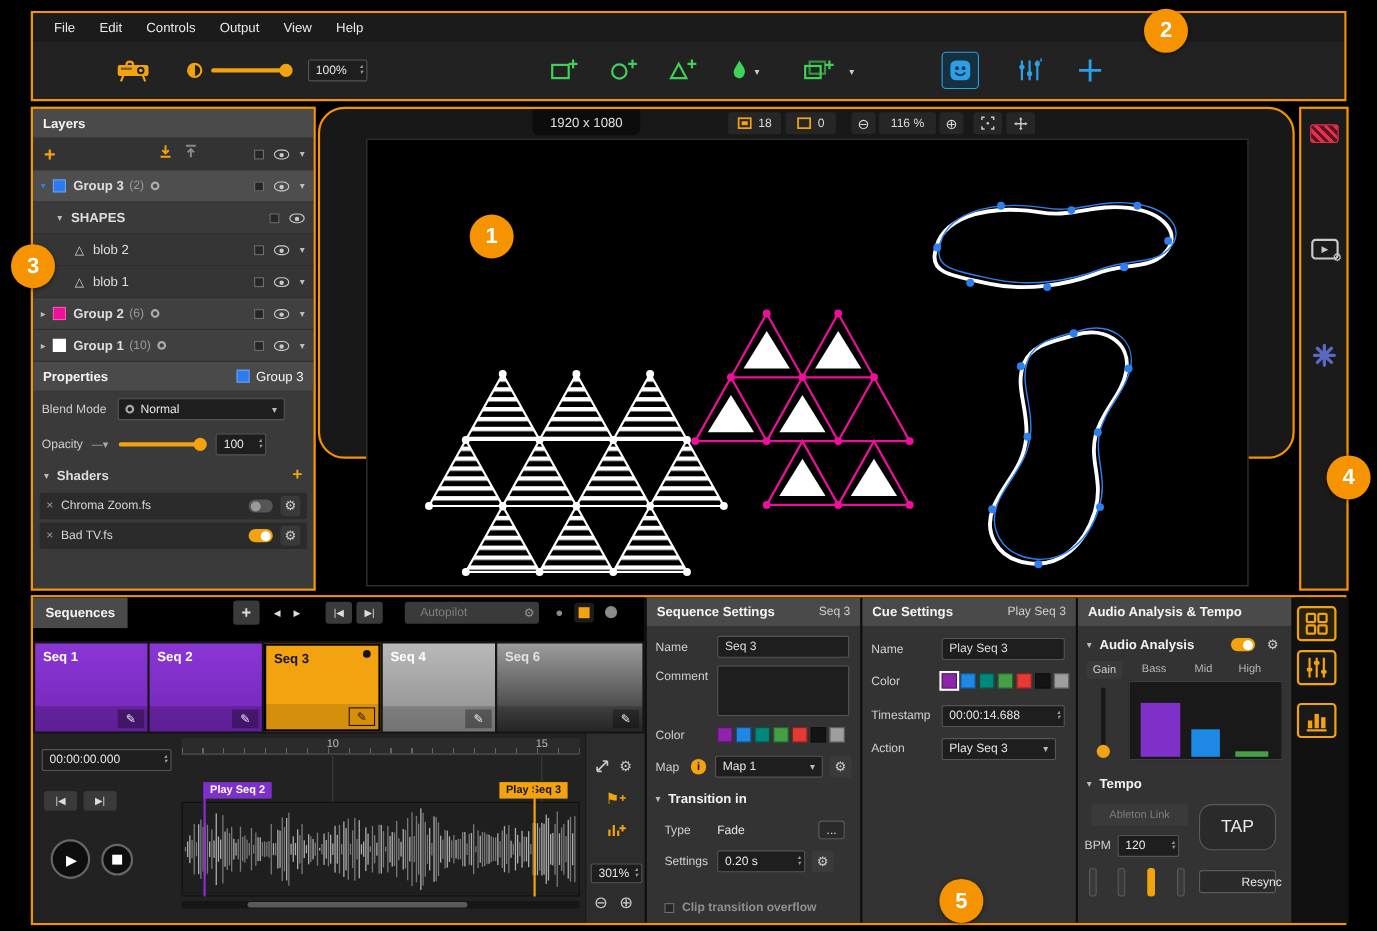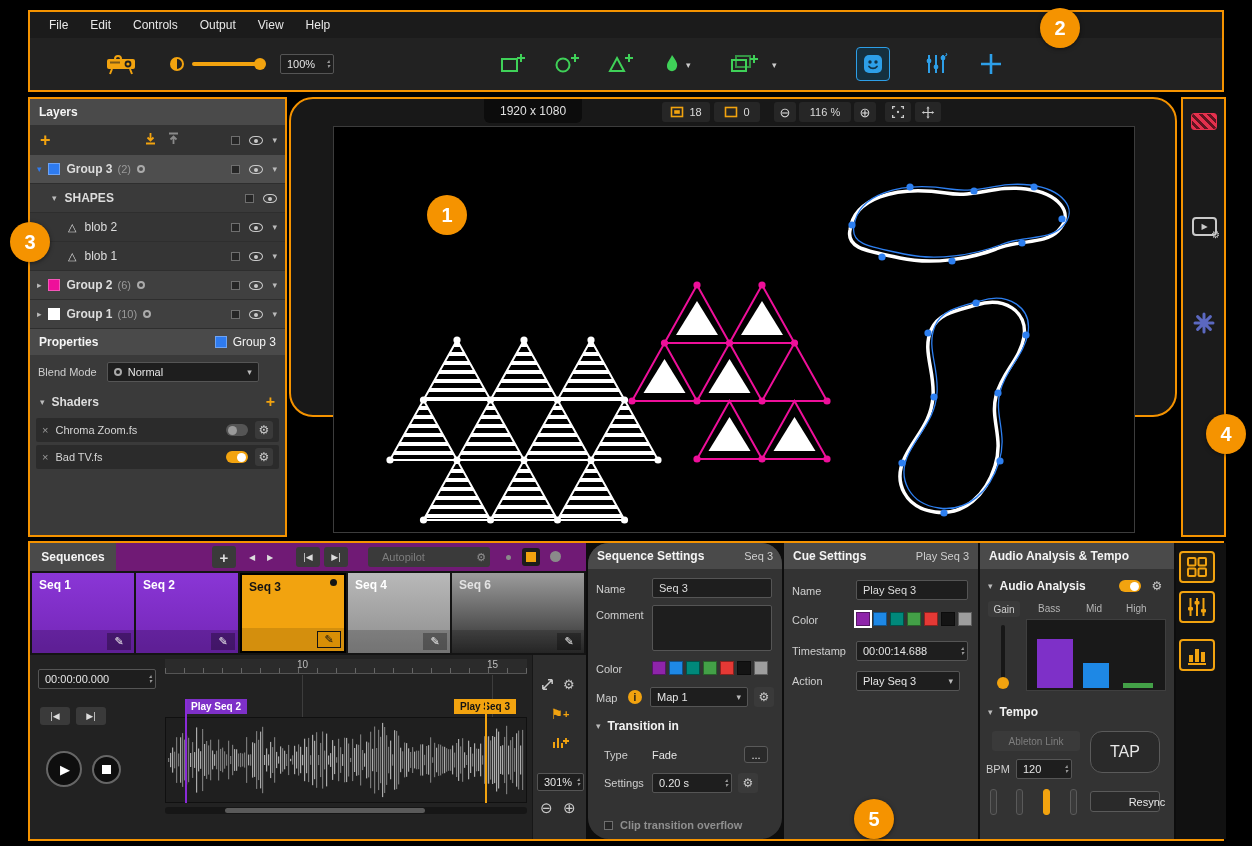--- a/index.html
+++ b/index.html
@@ -253,20 +253,34 @@
         <span class="chip" style="background: rgb(46, 123, 240);"></span>
         <span style="font-size:12px;">Group 3</span>
       </span>
     </div>
     <div style="display:flex;align-items:center;height:34px;padding:0 8px;">
       <span class="lbl">Blend Mode</span>
       <span class="dd" style="margin-left:10px;width:152px;">
         <span class="ring" style="margin-right:6px;"></span>
         <span>Normal</span>
         <span class="caret">▾</span>
+      </span>
+    </div>
+    <div style="display:flex;align-items:center;height:30px;padding:0 8px;">
+      <span class="lbl">Opacity</span>
+      <span style="margin-left:8px;color:#aaa;font-size:10px;">—▾</span>
+      <span class="slider-track" style="width:78px;margin-left:10px;">
+          <span class="slider-knob" style="right:-2px;"></span>
+        </span>
+      <span class="spin" style="margin-left:10px;width:46px;">
+        <span>100</span>
+        <span class="ar">
+            <i>▴</i>
+            <i>▾</i>
+          </span>
       </span>
     </div>
     <div style="display:flex;align-items:center;height:26px;padding:0 10px;">
       <span class="chev">▾</span>
       <span class="bold" style="margin-left:7px;font-size:12px;">Shaders</span>
       <span style="margin-left:auto;color:#f2a30f;font-size:16px;font-weight:bold;">+</span>
     </div>
     <div class="shader-row">
       <span style="color:#999;">×</span>
       <span>Chroma Zoom.fs</span>
@@ -435,21 +449,21 @@
           <g stroke="#5b68c0" stroke-width="3" stroke-linecap="round">
             <path d="M11 2v18 M2 11h18 M4.6 4.6l12.8 12.8 M17.4 4.6L4.6 17.4"></path>
           </g>
         </svg>
     </div>
   </div>
 
   <div class="panel ob" style="left:28px;top:541px;width:1196px;height:300px;background:#0d0d0d;">
 
     <div class="bp-col" style="left:0;width:556px;background:#262626;">
-      <div style="position:relative;height:28px;background:#701a75;">
+      <div style="position:relative;height:40px;background:#000000;">
         <div class="abs" style="left:0;top:0;width:86px;height:28px;background:#4a4a4a;display:flex;align-items:center;justify-content:center;font-size:12px;font-weight:bold;color:#f4f4f4;">
           <span>Sequences</span>
         </div>
         <div class="ib abs" style="left:182px;top:3px;width:24px;height:22px;font-size:15px;font-weight:bold;">+</div>
         <div class="ib abs" style="left:214px;top:5px;width:16px;height:18px;background:none;font-size:8px;">◀</div>
         <div class="ib abs" style="left:232px;top:5px;width:16px;height:18px;background:none;font-size:8px;">▶</div>
         <div class="ib abs" style="left:266px;top:4px;width:24px;height:20px;font-size:9px;">|◀</div>
         <div class="ib abs" style="left:294px;top:4px;width:24px;height:20px;font-size:9px;">▶|</div>
         <div class="abs" style="left:338px;top:4px;width:122px;height:20px;background:#3a3a3a;border-radius:3px;display:flex;align-items:center;padding:0 4px 0 14px;">
           <span style="color:#7d7d7d;font-size:11px;">Autopilot</span>
@@ -734,21 +748,21 @@
                 <i>▴</i>
                 <i>▾</i>
               </span>
           </div>
           <span class="abs" style="left:7px;top:144px;color:#c9c9c9;font-size:15px;">⊖</span>
           <span class="abs" style="left:30px;top:144px;color:#c9c9c9;font-size:15px;">⊕</span>
         </div>
       </div>
     </div>
 
-    <div class="bp-col" style="left:558px;width:194px;border-radius:21px;">
+    <div class="bp-col" style="left:558px;width:194px;">
       <div class="hdr">
           <span>Sequence Settings</span>
         <span style="margin-left:auto;font-weight:normal;font-size:11px;color:#cfcfcf;">Seq 3</span>
         </div>
       <span class="srow-lbl" style="left:8px;top:40px;">Name</span>
       <div class="abs" style="left:64px;top:35px;width:120px;height:20px;background:#1e1e1e;border:1px solid #555;border-radius:2px;display:flex;align-items:center;padding:0 6px;font-size:11px;">
         <span>Seq 3</span>
       </div>
       <span class="srow-lbl" style="left:8px;top:66px;">Comment</span>
       <div class="abs" style="left:64px;top:62px;width:120px;height:46px;background:#1e1e1e;border:1px solid #555;border-radius:2px;"></div>

